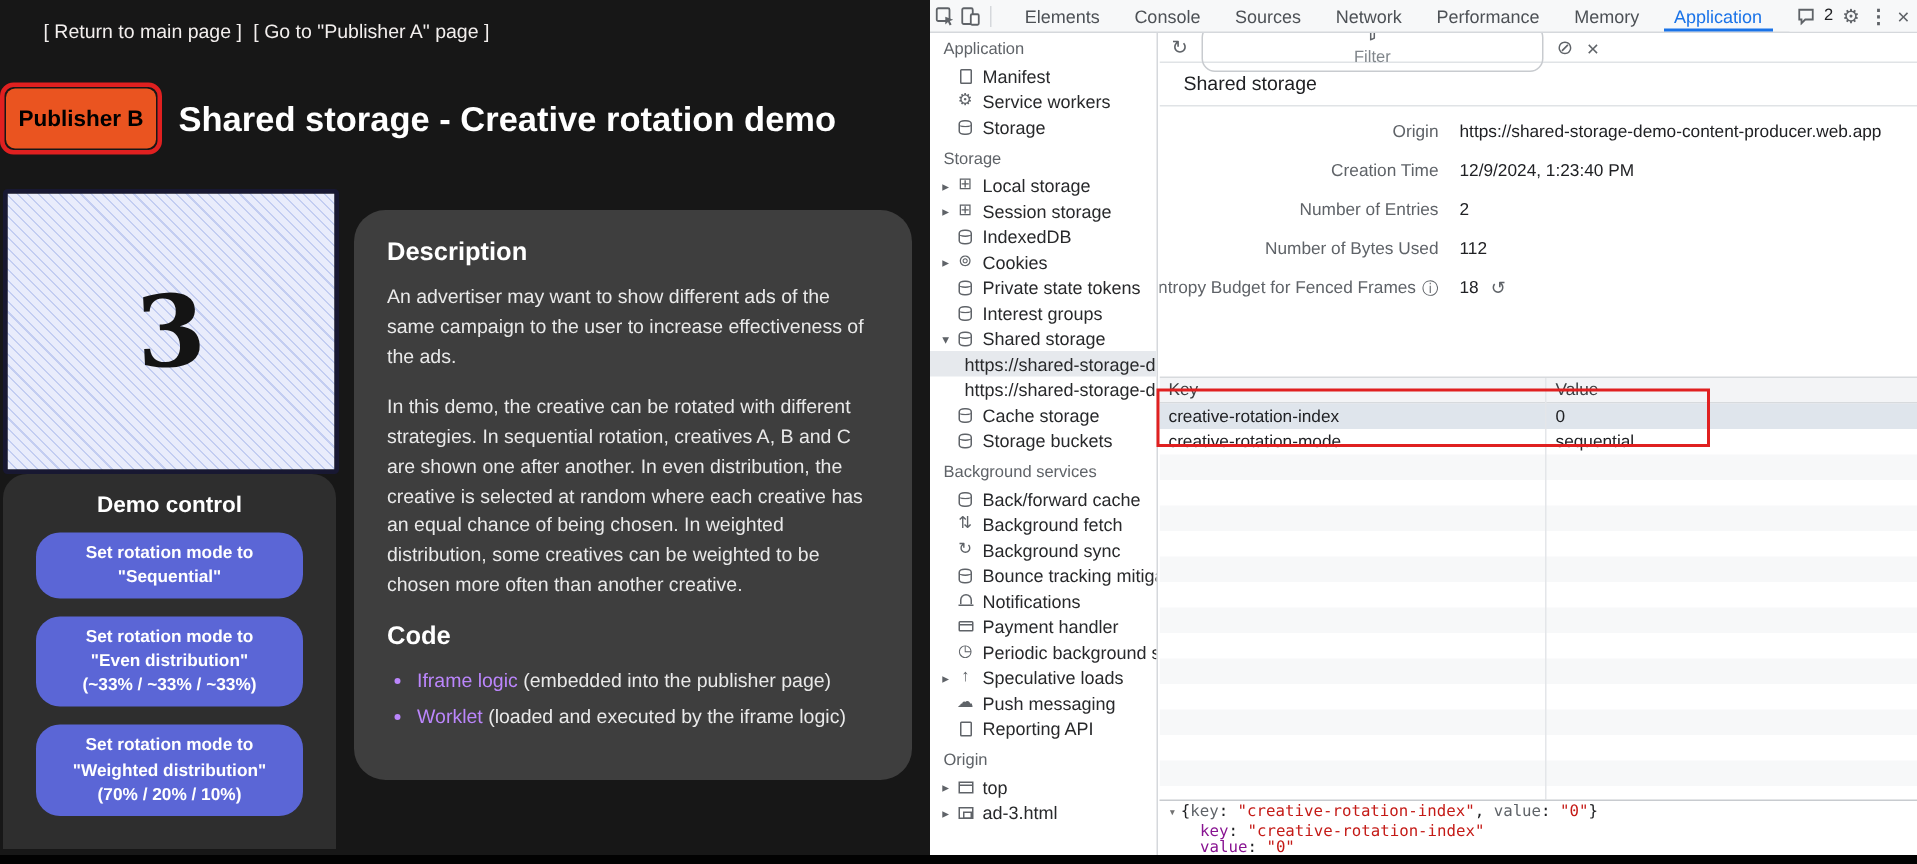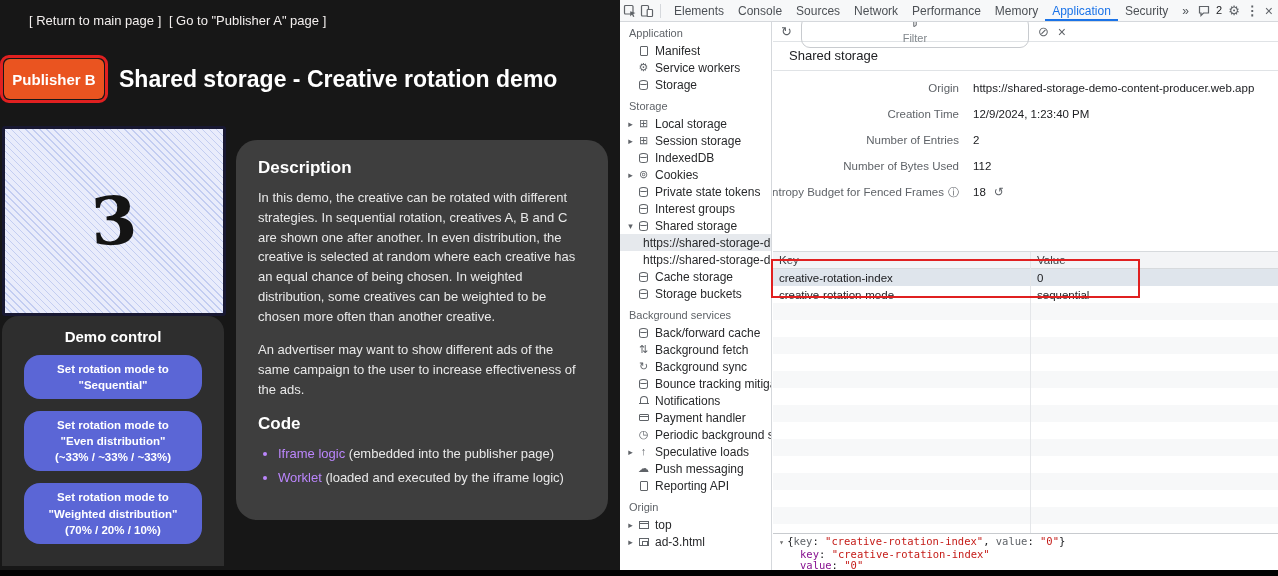--- a/index.html
+++ b/index.html
@@ -7,21 +7,21 @@
   #stage { position:relative; width:1278px; height:576px; overflow:hidden;
            font-family:"Liberation Sans", sans-serif; }
 
   
   #page { position:absolute; left:0; top:0; width:620px; height:576px; background:#171717; color:#fff; }
   .nav { position:absolute; top:13px; left:5px; font-size:13px; color:#f3efee;margin-left:24px; }
   .nav span { margin-right:4px; cursor:pointer; }
   .pub-wrap { position:absolute; top:55px; left:0; width:108px; height:48px;
               border:3px solid #e02020; border-radius:9px; padding:1px; }
   .pub-btn { width:100%; height:100%; background:#ea5420; border:none; border-radius:6px;
-             color:#ffffff; font-weight:bold; font-size:15px; font-family:inherit; cursor:pointer; }
+             color:#000000; font-weight:bold; font-size:15px; font-family:inherit; cursor:pointer; }
   .title { position:absolute; left:119px; top:66px; font-size:23px; font-weight:bold; }
   .creative { position:absolute; left:2px; top:126px; width:224px; height:190px;
               border:3px solid #181832; border-radius:3px;
               background:repeating-linear-gradient(45deg,#e9ecfb 0px,#e9ecfb 4px,#c3cdf1 4px,#c3cdf1 5px);
               display:flex; align-items:center; justify-content:center; }
   .creative .num { font-family:"DejaVu Serif", serif; font-size:66px; font-weight:bold;
                    color:#141414; transform:rotate(-3deg); }
   .demo { position:absolute; left:2px; top:316px; width:222px; height:250px; background:#2e2e2e;
           border-radius:16px 16px 0 0; text-align:center; }
   .demo h3 { margin:12px 0 10px; font-size:15px; color:#fff; font-weight:bold; }
@@ -35,21 +35,21 @@
   .desc p { margin:0 0 14px; font-size:13px; line-height:1.52; }
   .desc ul { margin:4px 0 0 2px; padding-left:18px; }
   .desc li { font-size:13px; line-height:1.5; margin-bottom:5px; }
   .desc li::marker { color:#bb86fc; }
   .plink { color:#bb86fc; cursor:pointer; }
 
   
   #dt { position:absolute; left:620px; top:0; width:658px; height:576px; background:#fff;
         color:#202124; font-size:12px; }
   .tabbar { position:relative; height:22px; display:flex; align-items:stretch; background:#f7f8f9;
-            border-bottom:1px solid #d5d8dc; }
+            border-bottom:1px solid #d5d8dc;justify-content:space-between; }
   .tb-icons { display:flex; align-items:center; padding:0 3px; gap:3px; }
   .sep { width:1px; height:14px; background:#d5d8dc; margin:0 3px; align-self:center; }
   .tab { display:flex; align-items:center; padding:0 7px; color:#4d5156; font-size:12px; cursor:pointer; }
   .tab.active { color:#1a73e8; box-shadow:inset 0 -2px 0 #1a73e8; }
   .tb-right { position:absolute; right:0; top:0; height:100%; display:flex; align-items:center;
               gap:6px; padding:0 5px; background:#f7f8f9; }
   .tbi { color:#5f6368; font-size:13px; line-height:1; cursor:pointer; display:flex; align-items:center; }
 
   .sidebar { position:absolute; left:0; top:22px; width:152px; bottom:0; border-right:1px solid #d5d8dc;
              overflow:hidden; background:#fff; }
@@ -145,22 +145,22 @@
       <button class="demo-btn">Set rotation mode to
 "Even distribution"
 (~33% / ~33% / ~33%)</button>
       <button class="demo-btn">Set rotation mode to
 "Weighted distribution"
 (70% / 20% / 10%)</button>
     </div>
 
     <div class="desc">
       <h2>Description</h2>
+      <p>An advertiser may want to show different ads of the same campaign to the user to increase effectiveness of the ads.</p>
       <p>In this demo, the creative can be rotated with different strategies. In sequential rotation, creatives A, B and C are shown one after another. In even distribution, the creative is selected at random where each creative has an equal chance of being chosen. In weighted distribution, some creatives can be weighted to be chosen more often than another creative.</p>
-      <p>An advertiser may want to show different ads of the same campaign to the user to increase effectiveness of the ads.</p>
       <h2>Code</h2>
       <ul>
         <li><span class="plink">Iframe logic</span><span> (embedded into the publisher page)</span></li>
         <li><span class="plink">Worklet</span><span> (loaded and executed by the iframe logic)</span></li>
       </ul>
     </div>
   </div>
 
   <div id="dt">
 

